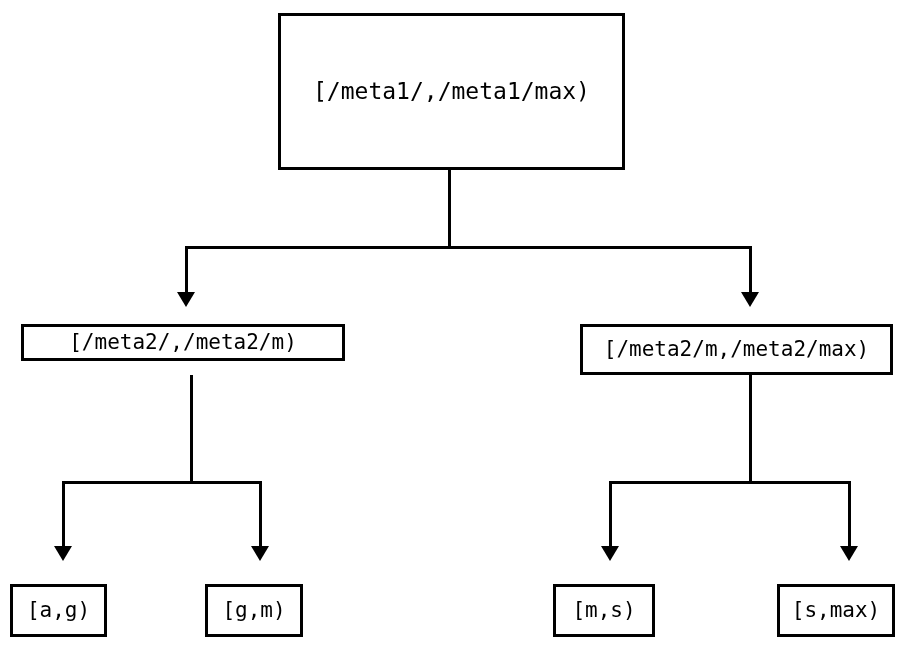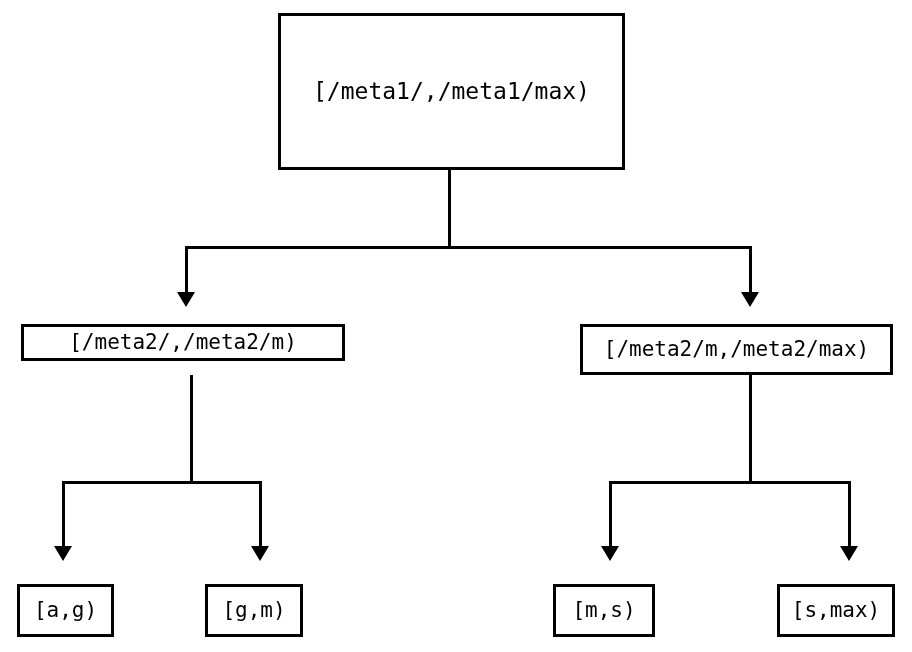--- a/index.html
+++ b/index.html
@@ -58,21 +58,21 @@
     width: 313px;
     height: 51px;
     font-size: 21px;
     justify-content: center;
   }
   .node.leaf {
     top: 584px;
     height: 53px;
     font-size: 21px;
   }
-  .node.leaf-1 { left: 10px;  width: 97px; margin-left: 7px; }
+  .node.leaf-1 { left: 10px;  width: 97px; }
   .node.leaf-2 { left: 205px; width: 98px; justify-content: center; }
   .node.leaf-3 { left: 553px; width: 102px; }
   .node.leaf-4 { left: 777px; width: 118px; }
 
   
   .vline {
     position: absolute;
     width: 3px;
     background: #000000;
   }

